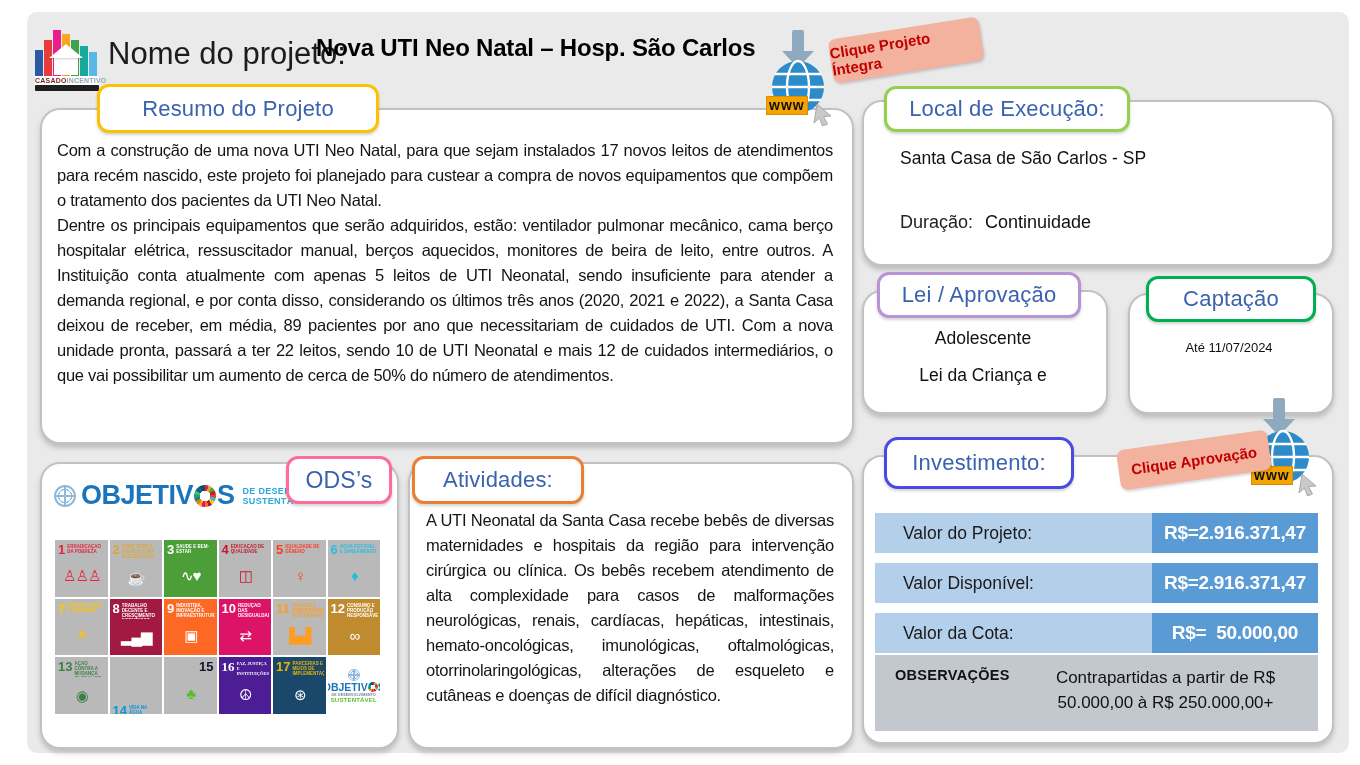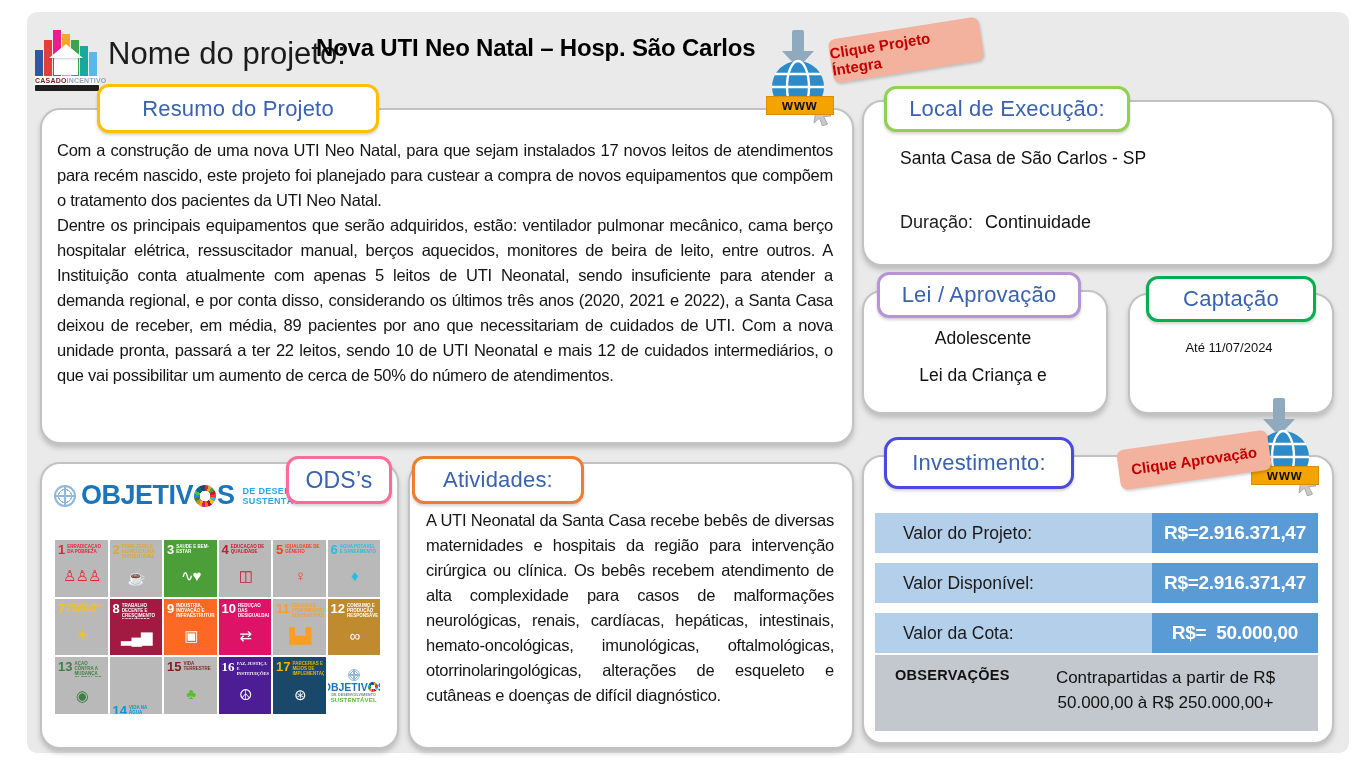--- a/index.html
+++ b/index.html
@@ -26,21 +26,21 @@
   .name-label{position:absolute;left:108px;top:36px;font-size:31px;color:#1c1c1c;z-index:4;}
   .name-value{position:absolute;left:316px;top:34px;font-size:24px;font-weight:bold;color:#000;letter-spacing:-.2px;z-index:4;}
 
   
   .darrow{position:absolute;width:32px;height:44px;z-index:6;}
   .darrow .shaft{position:absolute;left:10px;top:0;width:12px;height:22px;background:#8FAABF;border-radius:2px;}
   .darrow .head{position:absolute;left:0;top:21px;width:0;height:0;border:16px solid transparent;border-top:17px solid #8FAABF;}
   .globe{position:absolute;width:70px;height:70px;z-index:7;cursor:pointer;}
   .globe svg{position:absolute;left:0;top:0;}
   .www-tag{position:absolute;left:1px;top:40px;background:#F5A300;border:1px solid #D98F00;color:#111;
-           font-weight:bold;font-size:14px;line-height:17px;padding:0 15px;letter-spacing:1px;}
+           font-weight:bold;font-size:14px;line-height:17px;padding:0 2px;letter-spacing:1px;}
   .clique{position:absolute;background:#F2B29E;color:#C00000;font-weight:bold;font-size:15px;
           display:flex;align-items:center;justify-content:center;border-radius:7px;z-index:8;
           box-shadow:1px 2px 3px rgba(0,0,0,.18);}
   .rot9{transform:rotate(-9deg);} .rot8{transform:rotate(-8deg);}
 
   
   .resumo-card{left:40px;top:108px;width:810px;height:332px;}
   .resumo-chip{left:97px;top:84px;width:276px;height:43px;border:3px solid #FFC000;}
   .body-text{position:absolute;color:#141414;font-size:16.5px;line-height:25px;text-align:justify;letter-spacing:-.25px;}
   .body-text p{margin:0;}
@@ -326,21 +326,21 @@
         <div class="tile-icon" style="color: rgb(63, 126, 68);">◉</div>
       </div>
       <div class="sdg-tile" style="background: rgb(185, 185, 185);">
         <div class="tile-head" style="color: rgb(10, 151, 217); margin-top: 44px;">
           <span class="tile-num">14</span>
           <span class="tile-label">Vida na água</span>
         </div>
         <div class="tile-icon" style="color: rgb(10, 151, 217);">≋</div>
       </div>
       <div class="sdg-tile" style="background: rgb(185, 185, 185);">
-        <div class="tile-head" style="color: #7f1d1d;">
+        <div class="tile-head" style="color: #0f172a; margin-left: 32px;">
           <span class="tile-num">15</span>
           <span class="tile-label">Vida terrestre</span>
         </div>
         <div class="tile-icon" style="color: rgb(86, 192, 43);">♣</div>
       </div>
       <div class="sdg-tile" style="background: #4c1d95; font-family: Liberation Serif, serif;">
         <div class="tile-head" style="color: rgb(255, 255, 255);">
           <span class="tile-num">16</span>
           <span class="tile-label">Paz, justiça e instituições eficazes</span>
         </div>

